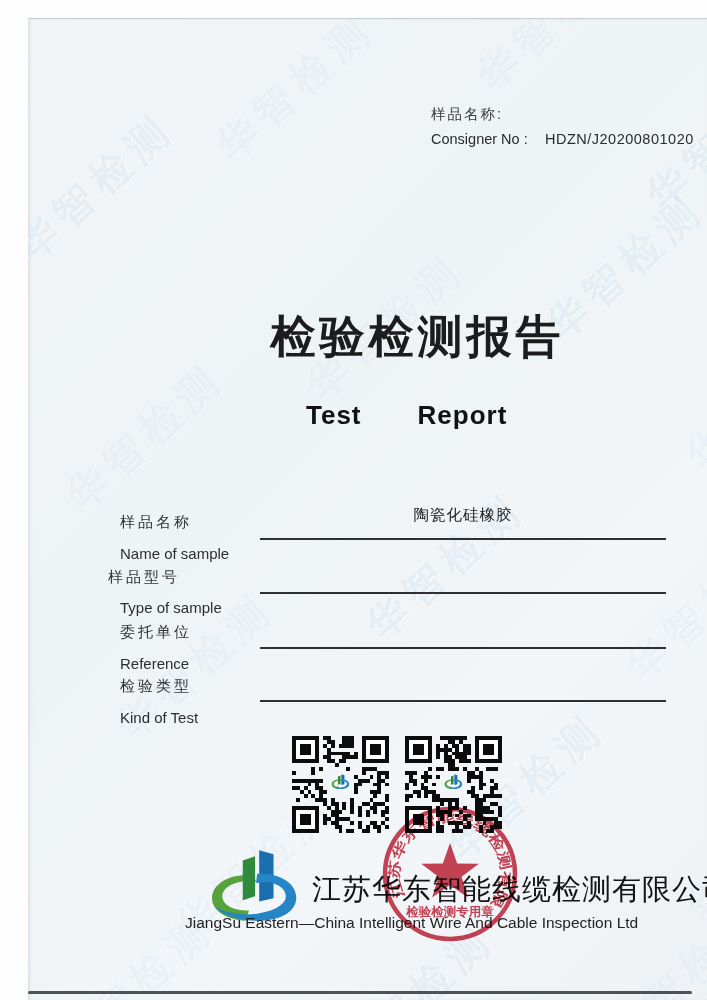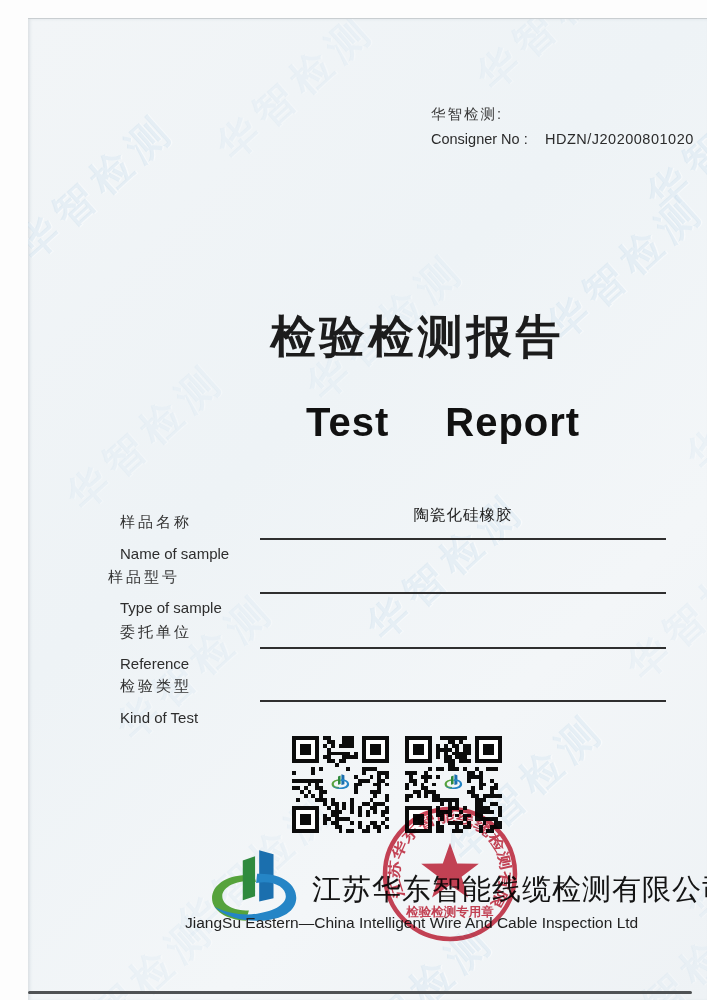--- a/index.html
+++ b/index.html
@@ -27,21 +27,21 @@
   .hdr-en{position:absolute;left:403px;top:112px;font-size:14.5px;color:#2b2b2b;}
   .hdr-val{position:absolute;left:517px;top:112px;font-size:14.5px;letter-spacing:.5px;color:#2b2b2b;}
   
   .title-zh{
     position:absolute;left:0;top:288px;width:779px;text-align:center;
     font-family:"Liberation Serif","DejaVu Serif",serif;
     font-size:45px;font-weight:bold;letter-spacing:4px;color:#1c1c1c;
   }
   .title-en{
     position:absolute;left:278px;top:381px;display:flex;gap:56px;
-    font-size:40px;font-weight:bold;color:#111;letter-spacing:1px;
+    font-size:26px;font-weight:bold;color:#111;letter-spacing:1px;
   }
   
   .field-label-zh{position:absolute;font-size:15px;letter-spacing:3px;color:#333;
     font-family:"Liberation Serif","DejaVu Serif",serif;margin-top:18px;}
   .field-label-en{position:absolute;font-size:15px;color:#2d2d2d;margin-top:26px;}
   .field-value{position:absolute;left:232px;width:406px;text-align:center;
     font-size:15.5px;letter-spacing:1px;color:#222;
     font-family:"Liberation Serif","DejaVu Serif",serif;}
   .field-line{position:absolute;left:232px;width:406px;height:2px;background:#2f2f2f;}
   
@@ -81,21 +81,21 @@
       <span class="wm" style="left: 320px; top: 520px; opacity: 0.9;">华智检测</span>
       <span class="wm" style="left: 580px; top: 560px; opacity: 0.55;">华智检测</span>
       <span class="wm" style="left: 130px; top: 820px; opacity: 0.55;">华智检测</span>
       <span class="wm" style="left: 400px; top: 740px; opacity: 0.9;">华智检测</span>
       <span class="wm" style="left: 640px; top: 800px; opacity: 0.55;">华智检测</span>
       <span class="wm" style="left: 10px; top: 940px; opacity: 0.55;">华智检测</span>
       <span class="wm" style="left: 290px; top: 950px; opacity: 0.9;">华智检测</span>
       <span class="wm" style="left: 560px; top: 930px; opacity: 0.55;">华智检测</span>
     </div>
 
-  <div class="hdr-zh">华智检测:</div>
+  <div class="hdr-zh">样品名称:</div>
   <div class="hdr-en">Consigner No :</div>
   <div class="hdr-val">HDZN/J20200801020</div>
 
   <div class="title-zh">检验检测报告</div>
   <div class="title-en">
     <span>Test</span>
     <span>Report</span>
   </div>
 
   <div class="field-label-zh" style="left:92px;top:476px">样品名称</div>

